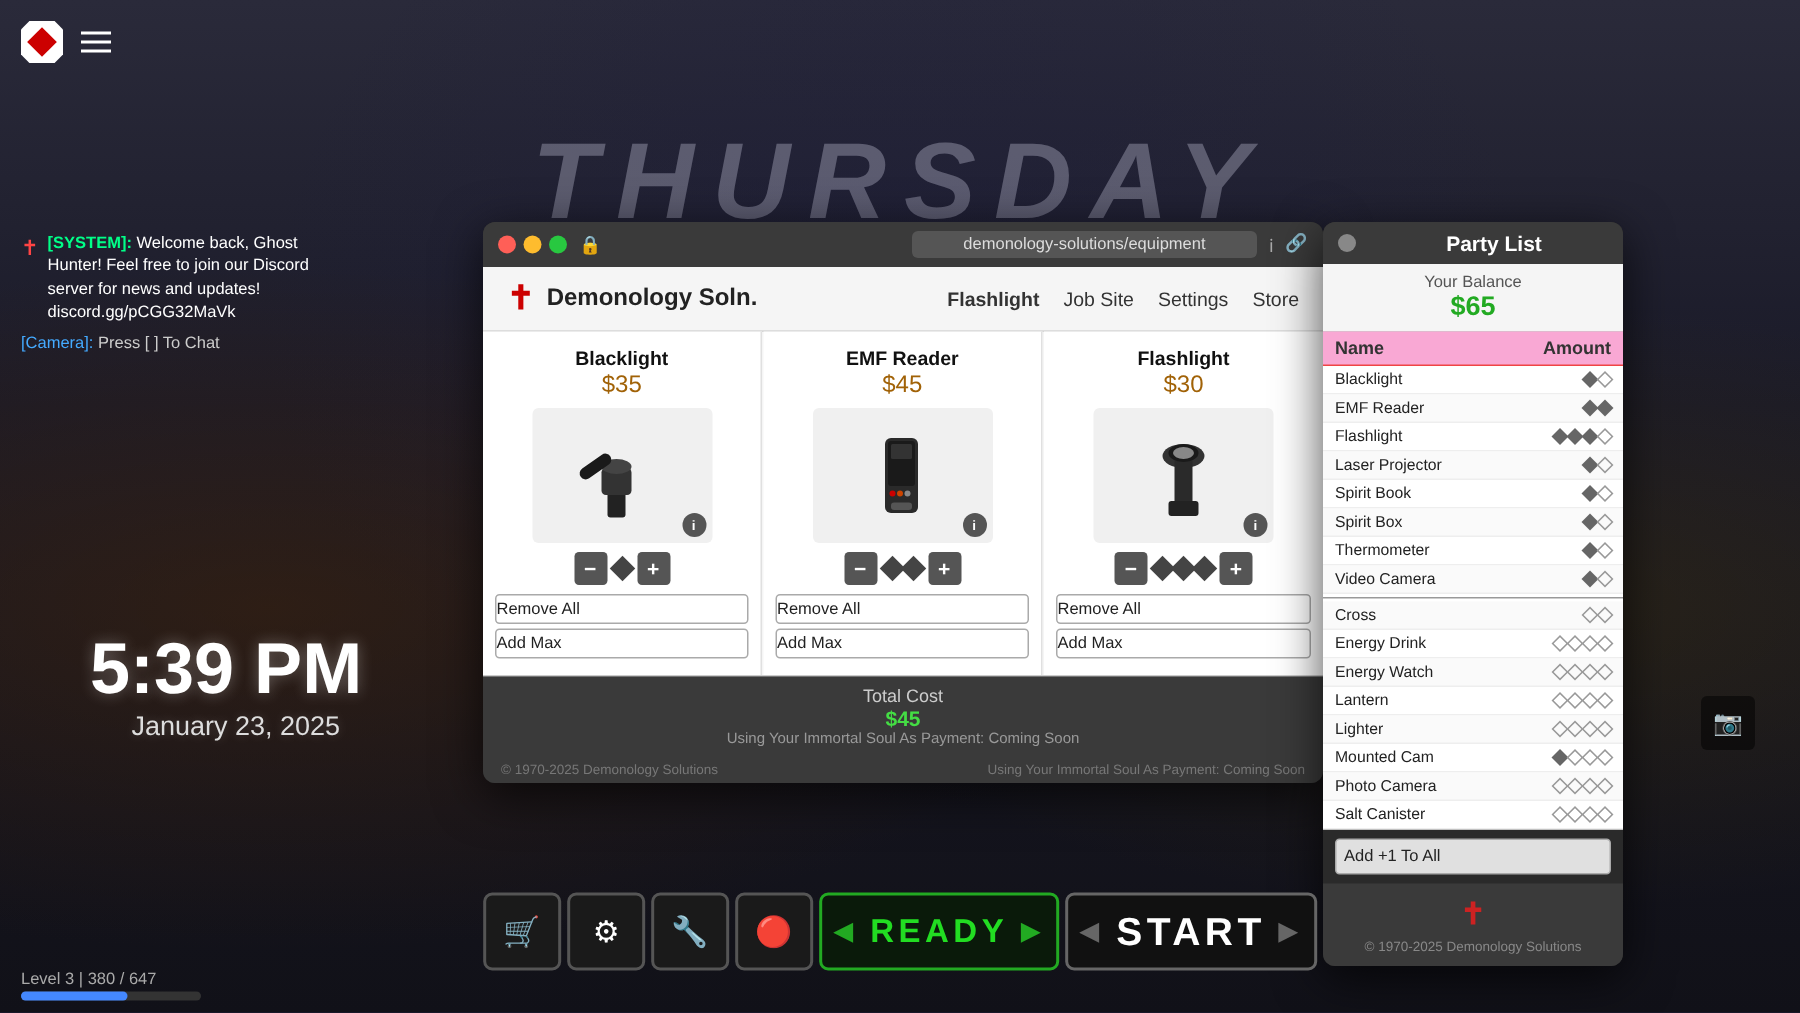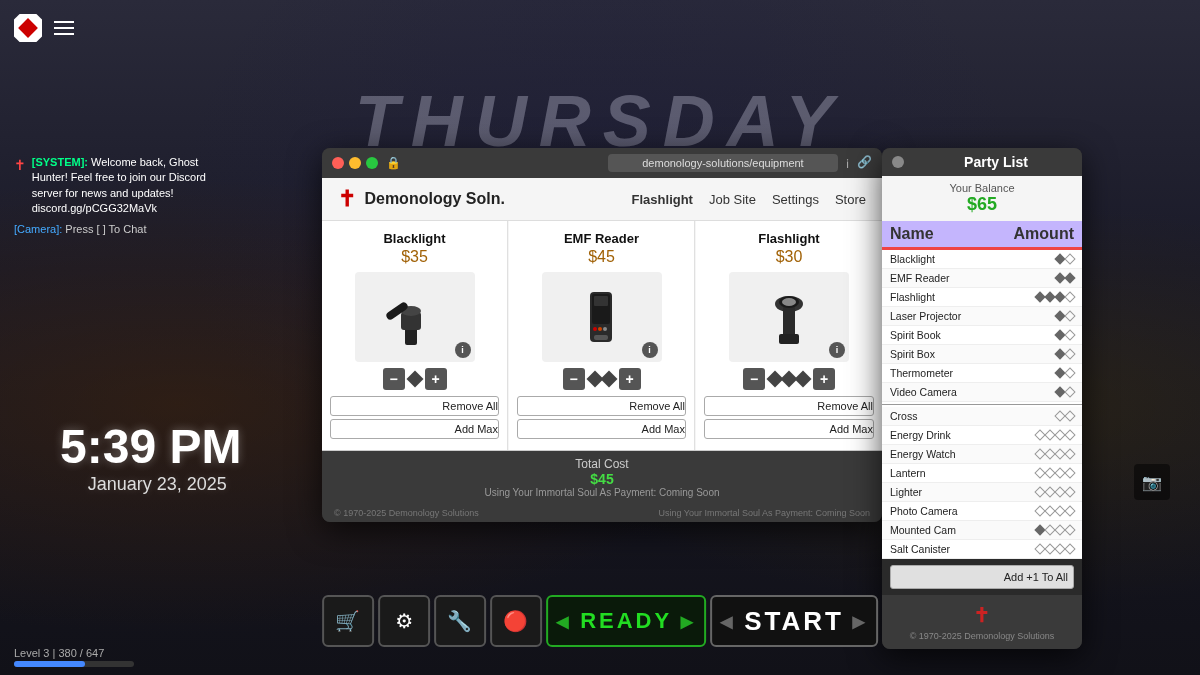--- a/index.html
+++ b/index.html
@@ -348,21 +348,21 @@
     .equipment-action-btn {
       width: 100%;
       padding: 3px 0;
       background: white;
       border: 1px solid #aaa;
       border-radius: 3px;
       cursor: pointer;
       font-size: 11px;
       color: #222;
       margin-bottom: 3px;
-      text-align: right;
+      text-align: left;
     }
 
     
     .total-cost-bar {
       background: #3a3a3a;
       text-align: center;
       padding: 6px;
     }
     .total-cost-label {
       font-size: 12px;
@@ -440,25 +440,25 @@
 
     
     .party-table {
       background: white;
       width: 100%;
     }
     .party-table-header {
       display: flex;
       justify-content: space-between;
       padding: 4px 8px;
-      background: #c4b5fd;
-      font-size: 16px;
+      background: #f9a8d4;
+      font-size: 12px;
       font-weight: bold;
       color: #333;
-      border-bottom: 3px solid #ef4444;
+      border-bottom: 1px solid #ef4444;
     }
     .party-row {
       display: flex;
       justify-content: space-between;
       align-items: center;
       padding: 3px 8px;
       font-size: 10.5px;
       color: #222;
       border-bottom: 1px solid #eee;
     }
@@ -490,21 +490,21 @@
     .add-all-btn {
       width: calc(100% - 16px);
       margin: 6px 8px;
       padding: 5px;
       background: #e0e0e0;
       border: 1px solid #aaa;
       border-radius: 3px;
       cursor: pointer;
       font-size: 11px;
       color: #222;
-      text-align: right;
+      text-align: left;
     }
 
     .party-footer {
       background: #3a3a3a;
       border-radius: 0 0 8px 8px;
       padding: 8px;
       display: flex;
       flex-direction: column;
       align-items: center;
       gap: 4px;
@@ -922,32 +922,32 @@
     <div class="party-row">
       <span class="party-row-name">Lighter</span>
       <span class="party-row-amount">
         <span class="dot-diamond empty"></span>
         <span class="dot-diamond empty"></span>
         <span class="dot-diamond empty"></span>
         <span class="dot-diamond empty"></span>
       </span>
     </div>
     <div class="party-row">
+      <span class="party-row-name">Mounted Cam</span>
+      <span class="party-row-amount">
+        <span class="dot-diamond"></span>
+        <span class="dot-diamond empty"></span>
+        <span class="dot-diamond empty"></span>
+        <span class="dot-diamond empty"></span>
+      </span>
+    </div>
+    <div class="party-row">
       <span class="party-row-name">Photo Camera</span>
       <span class="party-row-amount">
         <span class="dot-diamond empty"></span>
-        <span class="dot-diamond empty"></span>
-        <span class="dot-diamond empty"></span>
-        <span class="dot-diamond empty"></span>
-      </span>
-    </div>
-    <div class="party-row">
-      <span class="party-row-name">Mounted Cam</span>
-      <span class="party-row-amount">
-        <span class="dot-diamond"></span>
         <span class="dot-diamond empty"></span>
         <span class="dot-diamond empty"></span>
         <span class="dot-diamond empty"></span>
       </span>
     </div>
     <div class="party-row">
       <span class="party-row-name">Salt Canister</span>
       <span class="party-row-amount">
         <span class="dot-diamond empty"></span>
         <span class="dot-diamond empty"></span>

